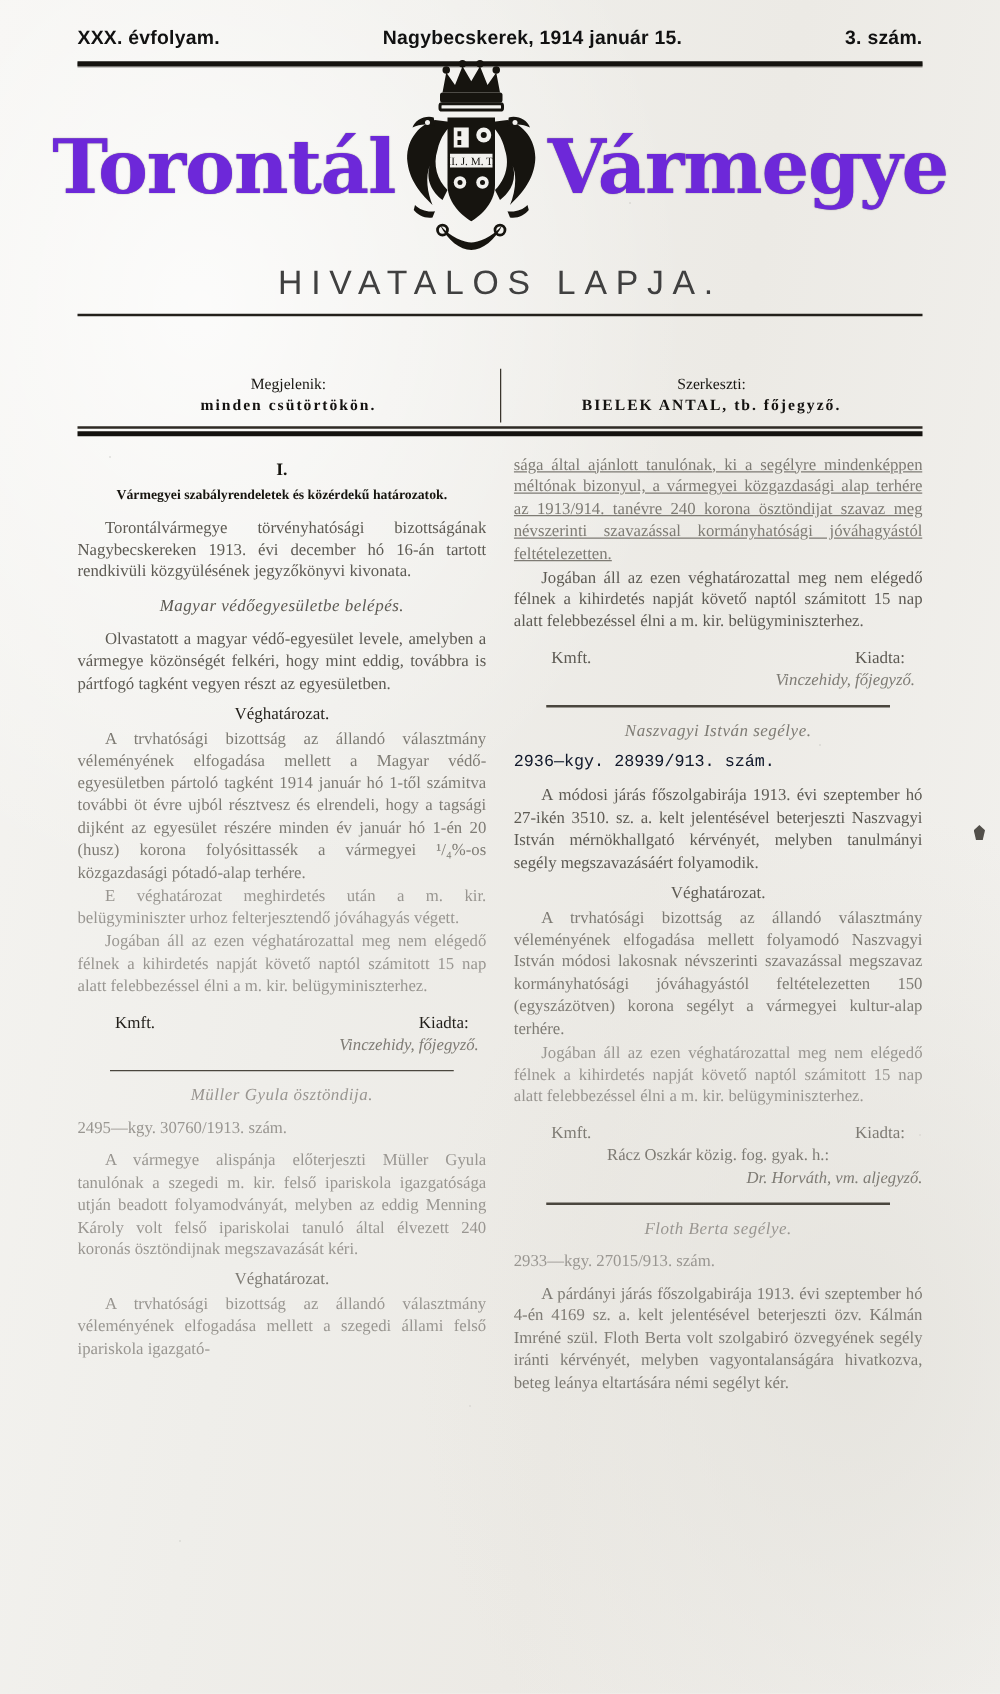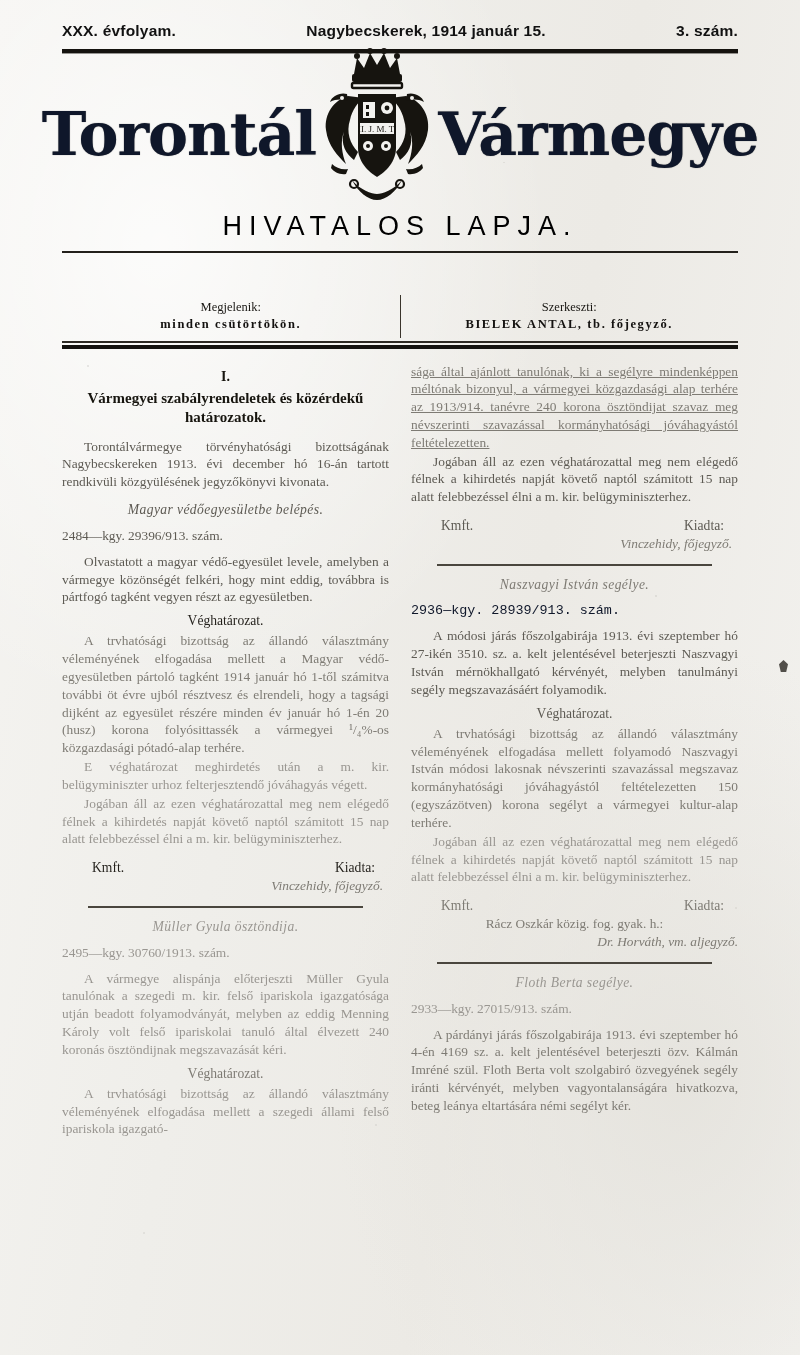--- a/index.html
+++ b/index.html
@@ -39,28 +39,28 @@
     font-weight:bold;font-size:15.5px;letter-spacing:.2px;color:#111;}
   .masthead .mid{font-size:15.5px;}
   .rule-thick{height:4px;background:#15130f;margin-top:9px;
     box-shadow:0 1px 0 rgba(30,28,24,.45);}
 
   
   .titlewrap{position:relative;height:178px;margin-top:6px;}
   .titlerow{display:flex;align-items:center;justify-content:center;gap:0;height:150px;}
   .bigword{
     font-family:"DejaVu Serif", serif;
-    font-weight:bold;font-size:60px;line-height:1;color:#0f172a;
+    font-weight:bold;font-size:60px;line-height:1;color:#6d28d9;
     letter-spacing:-1px;
     text-shadow:0 0 1px rgba(0,0,0,.55);
   }
   .crestbox{width:150px;height:168px;margin:0 -14px;position:relative;top:-6px;}
   .subtitle{
     text-align:center;font-family:"Liberation Sans", sans-serif;
-    font-size:27px;letter-spacing:7px;color:#000000;margin-top:2px;
+    font-size:27px;letter-spacing:7px;color:#404040;margin-top:2px;
   }
 
   
   .inforules-top{height:2px;background:#23201b;margin-top:14px;}
   .infobar{display:flex;border-left:0;border-right:0;margin-top:42px;}
   .infocell{flex:1;text-align:center;padding:5px 4px 6px;position:relative;}
   .infocell + .infocell{border-left:1.5px solid #3a352c;}
   .infocell .t1{font-family:"Liberation Serif", serif;font-size:12.5px;color:#191713;}
   .infocell .t2{font-family:"Liberation Serif", serif;font-weight:bold;font-size:12.5px;
     color:#141210;margin-top:2px;letter-spacing:.3px;}
@@ -75,21 +75,21 @@
   .col{flex:1;width:330px;overflow:hidden;}
 
   .p{
     font-size:13.4px;line-height:1.33;text-align:justify;
     text-indent:22px;margin:0 0 1px 0;color:#2a2722;
     hyphens:manual;
   }
   .p.noind{text-indent:0;text-decoration:underline;}
   .h-num{text-align:center;text-indent:0;font-weight:bold;font-size:14px;
     margin:6px 0 4px;color:#17150f;}
-  .h-sec{text-align:center;text-indent:0;font-weight:bold;font-size:15px;
+  .h-sec{text-align:center;text-indent:0;font-weight:bold;font-size:11px;
     line-height:1.3;margin:0 0 10px;color:#17150f;}
   .h-cen{text-align:center;text-indent:0;margin:7px 0 3px;font-size:13.6px;color:#201e19;}
   .ital{font-style:italic;text-align:center;text-indent:0;margin:11px 0 9px;
     font-size:13.6px;letter-spacing:.4px;}
   .refno{text-indent:0;margin:6px 0 8px;font-size:13.4px;}
   .sig{display:flex;justify-content:space-between;margin:12px 0 0;padding:0 14px 0 30px;}
   .sig .l,.sig .r{font-size:13.6px;}
   .signame{text-align:right;font-style:italic;font-size:13.4px;margin-top:2px;padding-right:6px;}
   .signame2{text-align:center;font-size:13.3px;margin-top:2px;}
   .divider{height:1.5px;background:#4a463e;margin:12px 26px 10px;}
@@ -187,21 +187,20 @@
       <div class="b"></div>
   </div>
 
   <div class="cols">
 
     <div class="col">
       <div class="h-num">I.</div>
       <div class="h-sec">Vármegyei szabályrendeletek és közérdekű határozatok.</div>
       <p class="p f1">Torontálvármegye törvényhatósági bizottságának Nagybecskereken 1913. évi december hó 16-án tartott rendkivüli közgyülésének jegyzőkönyvi kivonata.</p>
       <p class="ital f1">Magyar védőegyesületbe belépés.</p>
-      <p class="p refno f1">2484—kgy. 29396/913. szám.</p>
       <p class="p f1">Olvastatott a magyar védő-egyesület levele, amelyben a vármegye közönségét felkéri, hogy mint eddig, továbbra is pártfogó tagként vegyen részt az egyesületben.</p>
       <p class="h-cen ink-dark">Véghatározat.</p>
       <p class="p f2">A trvhatósági bizottság az állandó választmány véleményének elfogadása mellett a Magyar védő-egyesületben pártoló tagként 1914 január hó 1-től számitva további öt évre ujból résztvesz és elrendeli, hogy a tagsági dijként az egyesület részére minden év január hó 1-én 20 (husz) korona folyósittassék a vármegyei ¹/₄%-os közgazdasági pótadó-alap terhére.</p>
       <p class="p f3">E véghatározat meghirdetés után a m. kir. belügyminiszter urhoz felterjesztendő jóváhagyás végett.</p>
       <p class="p f3">Jogában áll az ezen véghatározattal meg nem elégedő félnek a kihirdetés napját követő naptól számitott 15 nap alatt felebbezéssel élni a m. kir. belügyminiszterhez.</p>
       <div class="sig">
         <span class="l ink-dark">Kmft.</span>
         <span class="r ink-dark">Kiadta:</span>
       </div>
       <div class="signame f2">Vinczehidy, főjegyző.</div>

